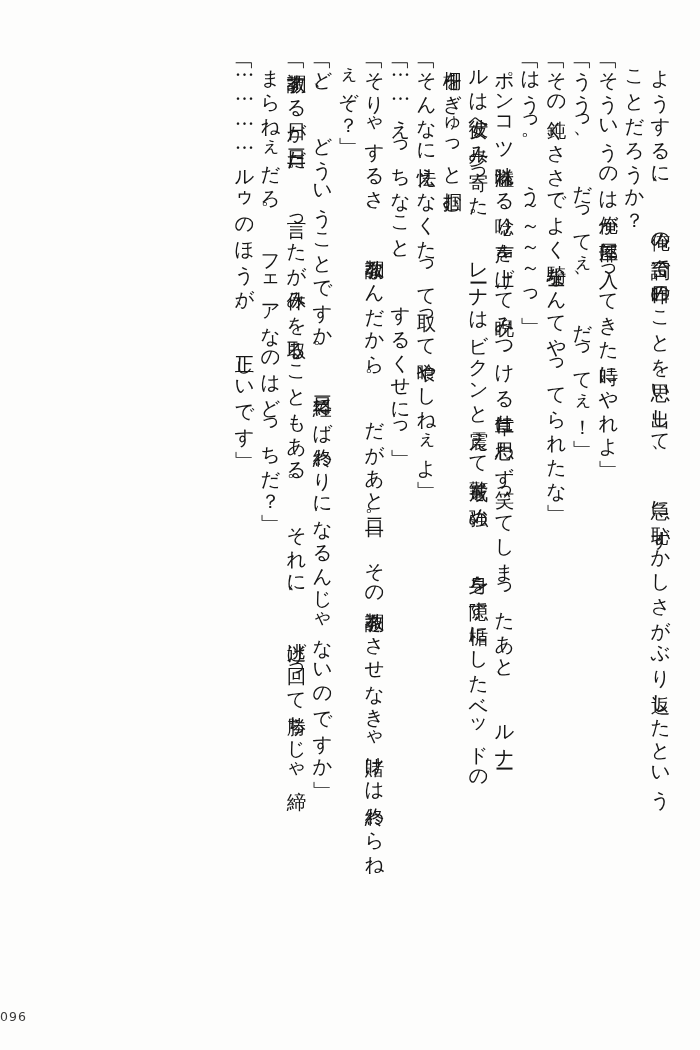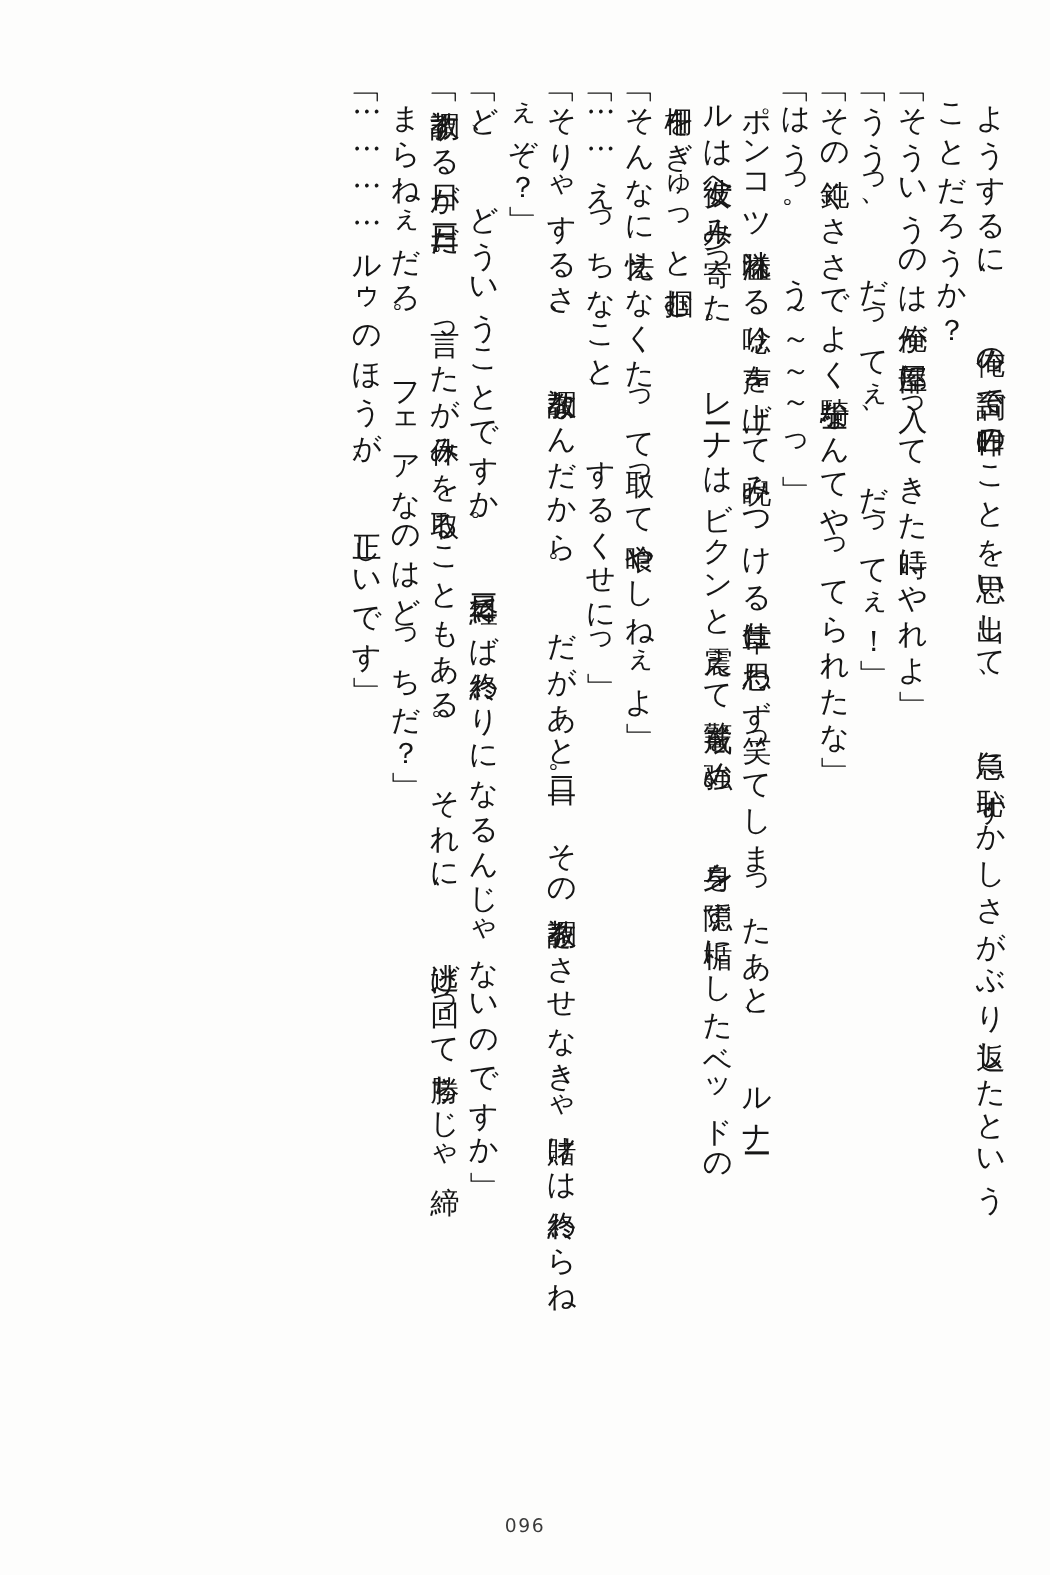--- a/index.html
+++ b/index.html
@@ -38,21 +38,21 @@
     white-space: pre;
     font-family: "DejaVu Serif", "Liberation Serif", serif;
     font-weight: 400;
     color: #161616;
   }
   .page-number {
     position: absolute;
     bottom: 26px;
     left: 0;
     width: 100%;
-    text-align: center;
+    text-align: left;
     font-size: 12.5px;
     letter-spacing: 1px;
     color: #3a3a3a;
     font-family: "DejaVu Sans", "Liberation Sans", sans-serif;
     margin-top: 30px;
   }
 </style>
 </head>
 <body>
 

